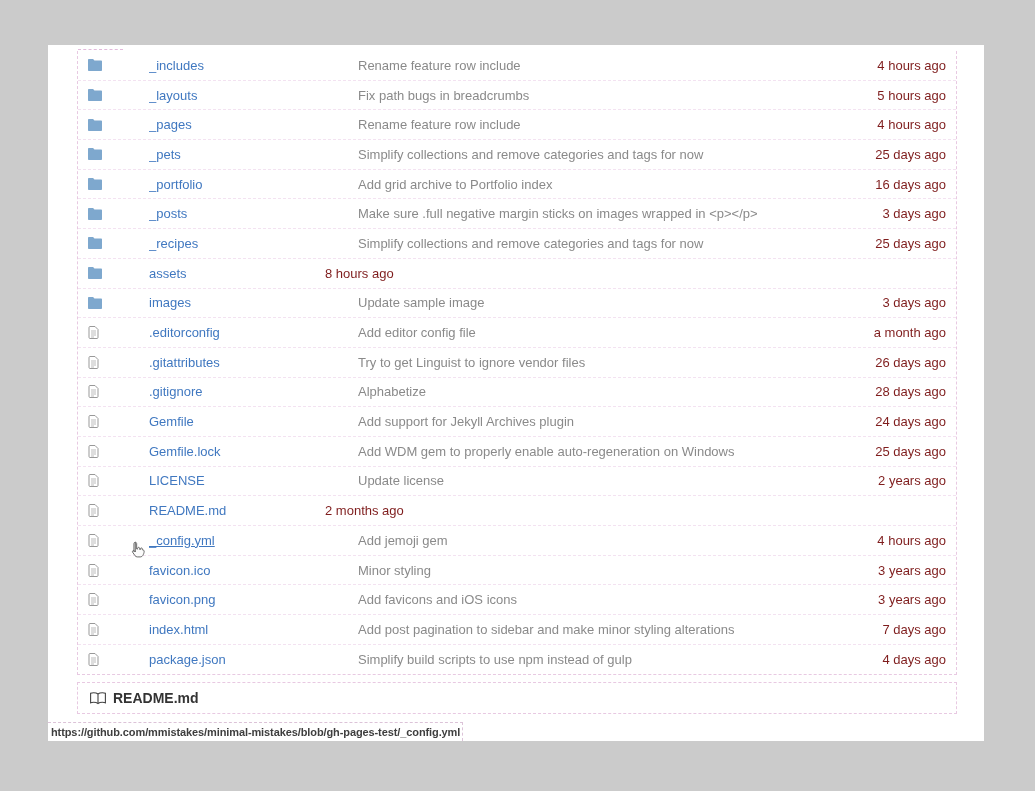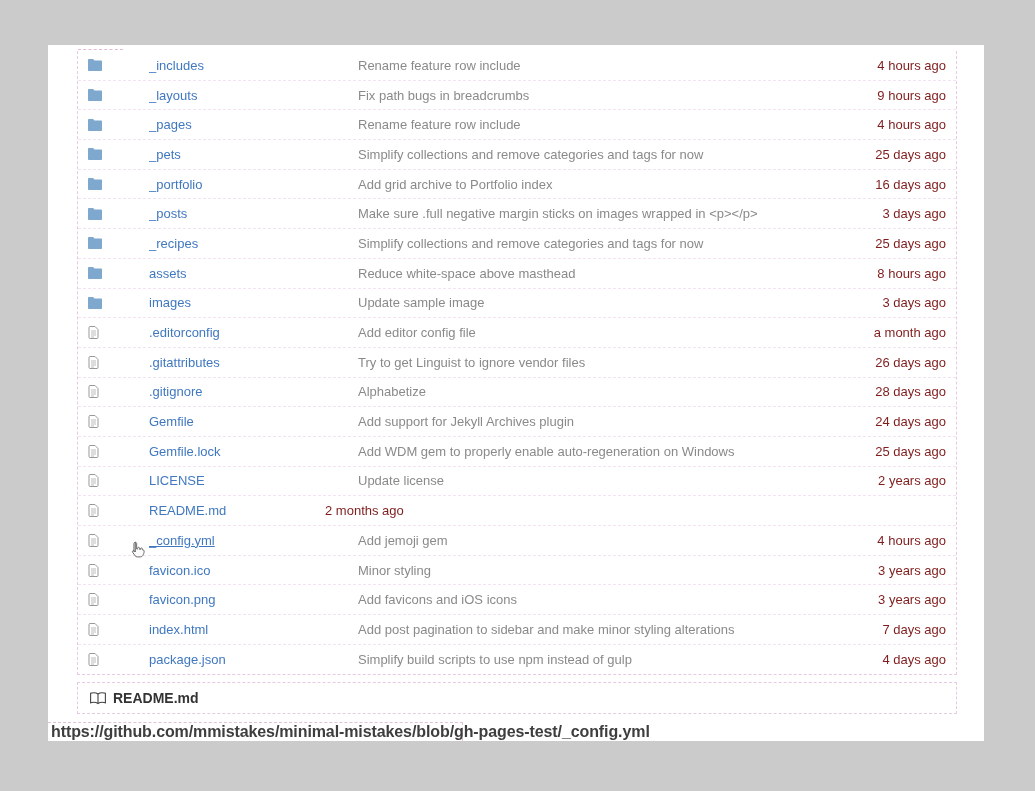--- a/index.html
+++ b/index.html
@@ -58,21 +58,21 @@
     font-size:14px;font-weight:bold;color:#333;margin-left:7px;
   }
   
   .status-bar{
     position:absolute;left:0;top:677px;width:415px;height:19px;
     box-sizing:border-box;background:#fff;
     border-top:1px dashed #dcc3d8;border-right:1px dashed #dcc3d8;
     display:flex;align-items:center;
   }
   .status-text{
-    font-size:16px;font-weight:bold;color:#3e3e3e;
+    font-size:11px;font-weight:bold;color:#3e3e3e;
     padding-left:3px;white-space:nowrap;letter-spacing:-0.1px;
   }
   
   .cursor{
     position:absolute;left:82px;top:496px;width:16px;height:18px;
     pointer-events:none;
   }
 </style>
 </head>
 <body>
@@ -95,21 +95,21 @@
   </div>
       <div class="file-row">
     <span class="cell-icon">
       <svg class="icon ic-folder" width="14" height="12" viewBox="0 0 14 12" style="display: block;">
         <path d="M1 0 h4.1 l1.35 1.5 H13 c0.55 0 1 0.45 1 1 V11 c0 0.55 -0.45 1 -1 1 H1 c-0.55 0 -1 -0.45 -1 -1 V1 C0 0.45 0.45 0 1 0 z" fill="#7ea8ce"></path>
       </svg>
 
     </span>
     <a class="cell-name">_layouts</a>
     <a class="cell-msg">Fix path bugs in breadcrumbs</a>
-    <span class="cell-time">9 hours ago</span>
+    <span class="cell-time">5 hours ago</span>
   </div>
       <div class="file-row">
     <span class="cell-icon">
       <svg class="icon ic-folder" width="14" height="12" viewBox="0 0 14 12" style="display: block;">
         <path d="M1 0 h4.1 l1.35 1.5 H13 c0.55 0 1 0.45 1 1 V11 c0 0.55 -0.45 1 -1 1 H1 c-0.55 0 -1 -0.45 -1 -1 V1 C0 0.45 0.45 0 1 0 z" fill="#7ea8ce"></path>
       </svg>
 
     </span>
     <a class="cell-name">_pages</a>
     <a class="cell-msg">Rename feature row include</a>
@@ -160,21 +160,20 @@
     <span class="cell-time">25 days ago</span>
   </div>
       <div class="file-row">
     <span class="cell-icon">
       <svg class="icon ic-folder" width="14" height="12" viewBox="0 0 14 12" style="display: block;">
         <path d="M1 0 h4.1 l1.35 1.5 H13 c0.55 0 1 0.45 1 1 V11 c0 0.55 -0.45 1 -1 1 H1 c-0.55 0 -1 -0.45 -1 -1 V1 C0 0.45 0.45 0 1 0 z" fill="#7ea8ce"></path>
       </svg>
 
     </span>
     <a class="cell-name">assets</a>
-    <a class="cell-msg">Reduce white-space above masthead</a>
     <span class="cell-time">8 hours ago</span>
   </div>
       <div class="file-row">
     <span class="cell-icon">
       <svg class="icon ic-folder" width="14" height="12" viewBox="0 0 14 12" style="display: block;">
         <path d="M1 0 h4.1 l1.35 1.5 H13 c0.55 0 1 0.45 1 1 V11 c0 0.55 -0.45 1 -1 1 H1 c-0.55 0 -1 -0.45 -1 -1 V1 C0 0.45 0.45 0 1 0 z" fill="#7ea8ce"></path>
       </svg>
 
     </span>
     <a class="cell-name">images</a>

